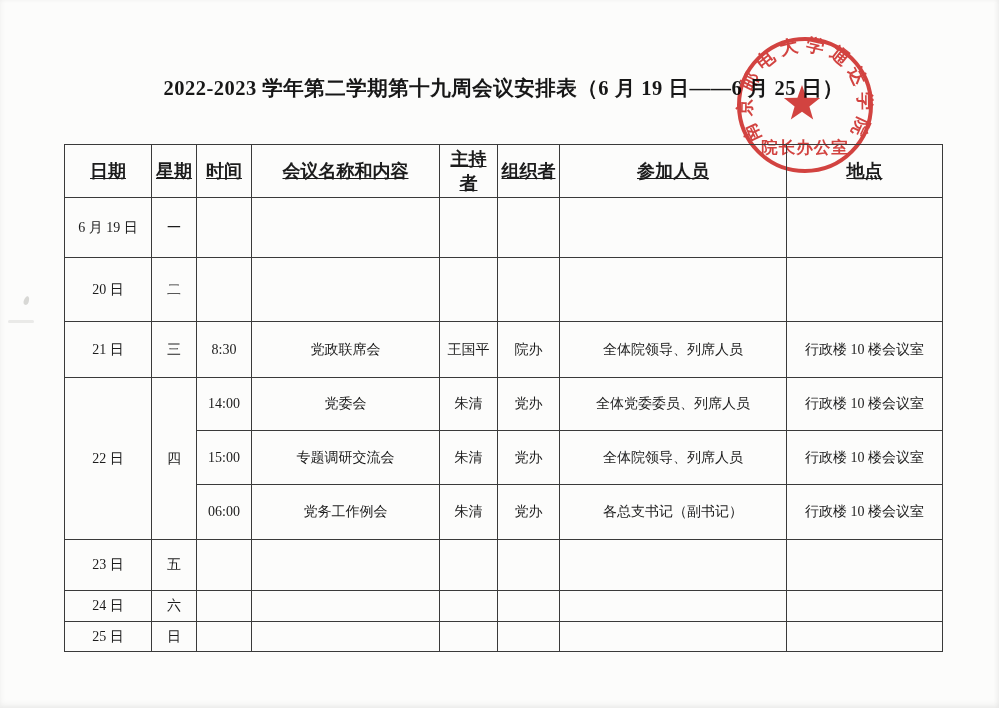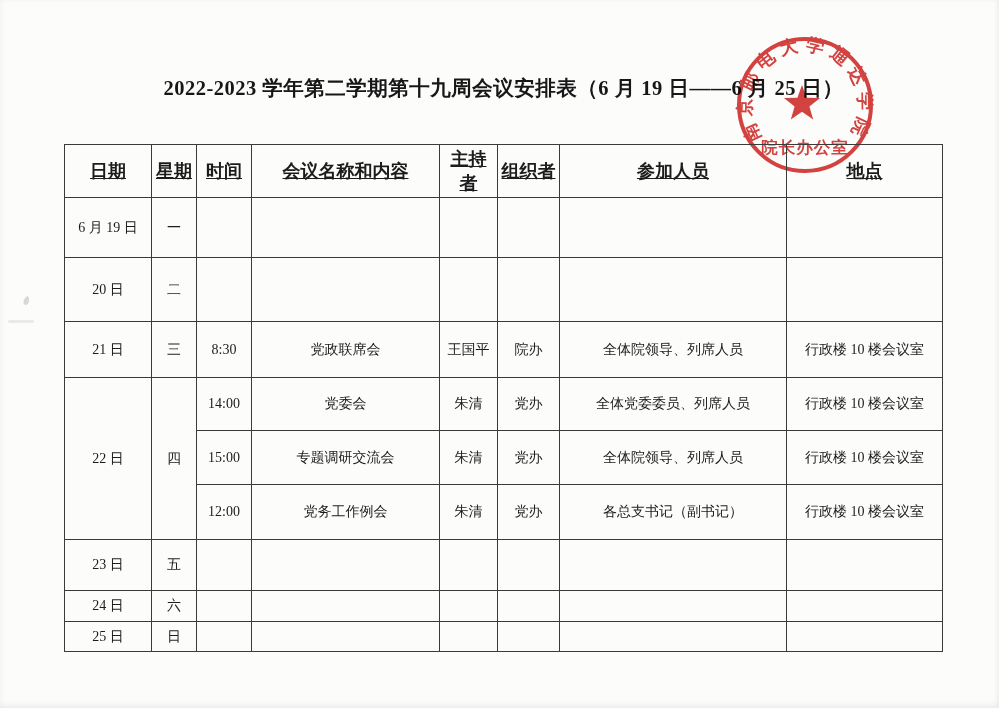--- a/index.html
+++ b/index.html
@@ -201,21 +201,21 @@
     </tr>
     <tr class="r-thu2">
       <td>15:00</td>
       <td>专题调研交流会</td>
       <td>朱清</td>
       <td>党办</td>
       <td>全体院领导、列席人员</td>
       <td>行政楼 10 楼会议室</td>
     </tr>
     <tr class="r-thu3">
-      <td>12:00</td>
+      <td>06:00</td>
       <td>党务工作例会</td>
       <td>朱清</td>
       <td>党办</td>
       <td>各总支书记（副书记）</td>
       <td>行政楼 10 楼会议室</td>
     </tr>
 
     <tr class="r-fri">
       <td class="date-cell">23 日</td>
       <td>五</td>

